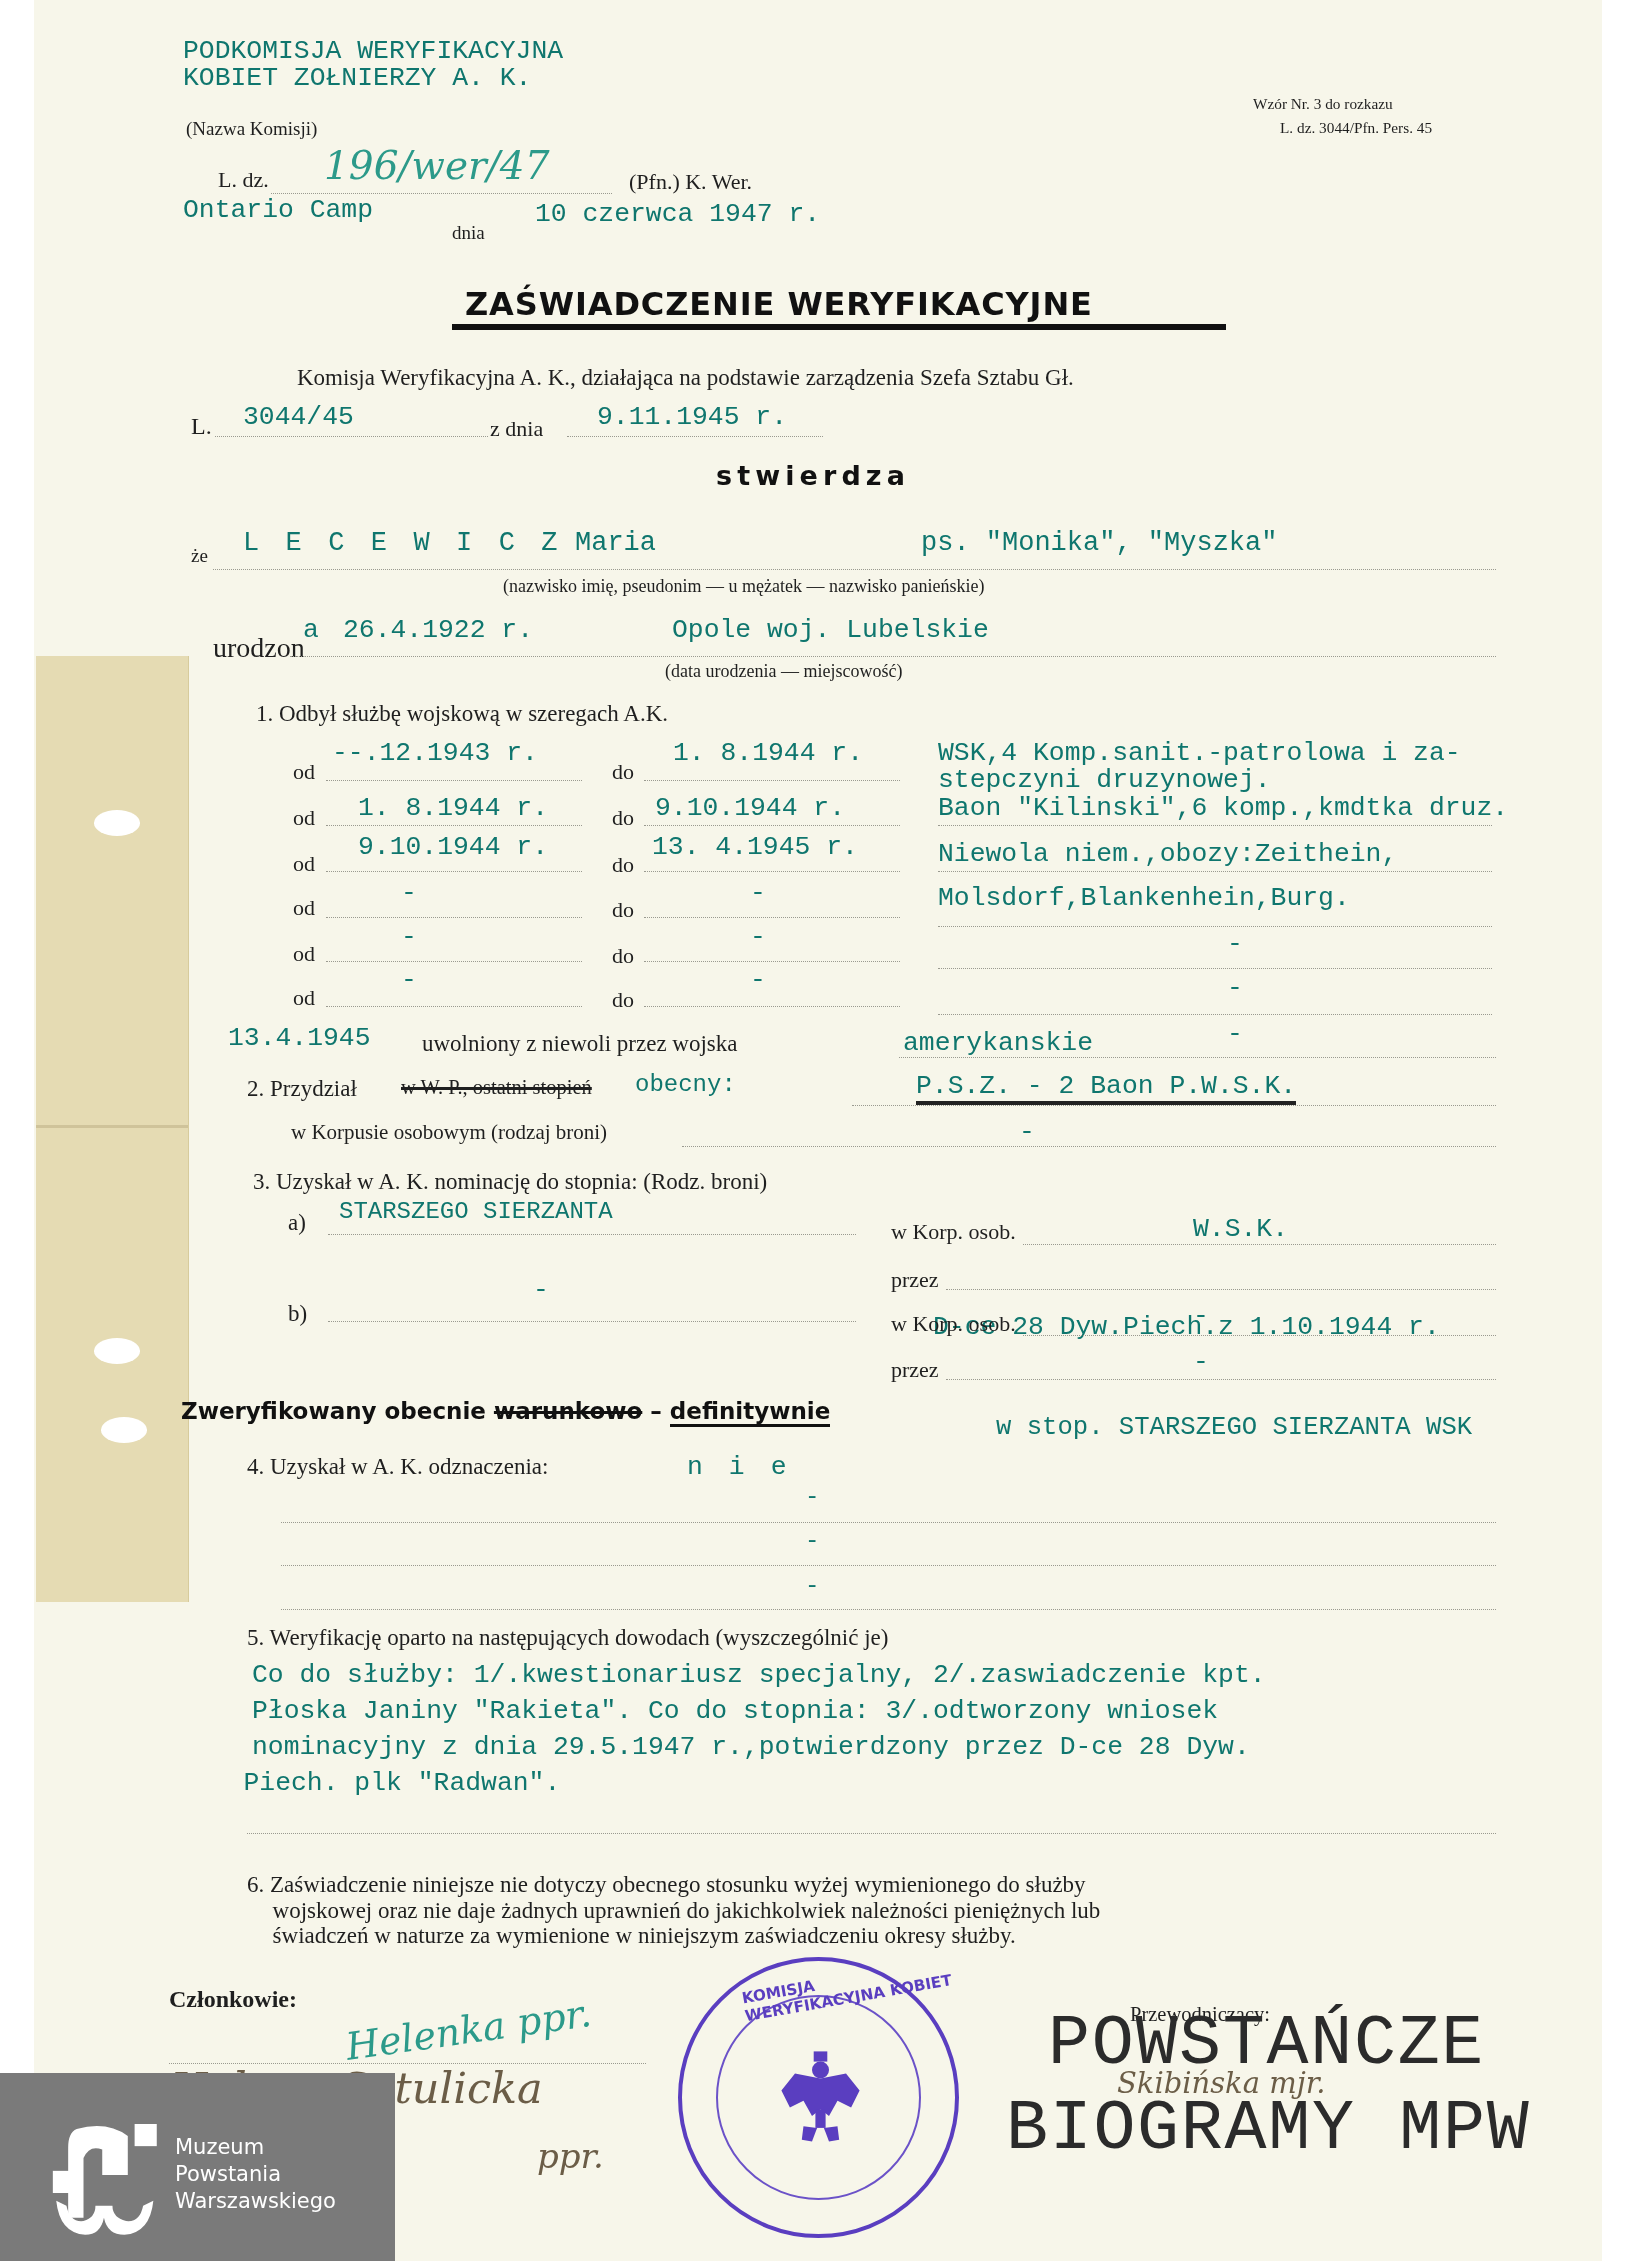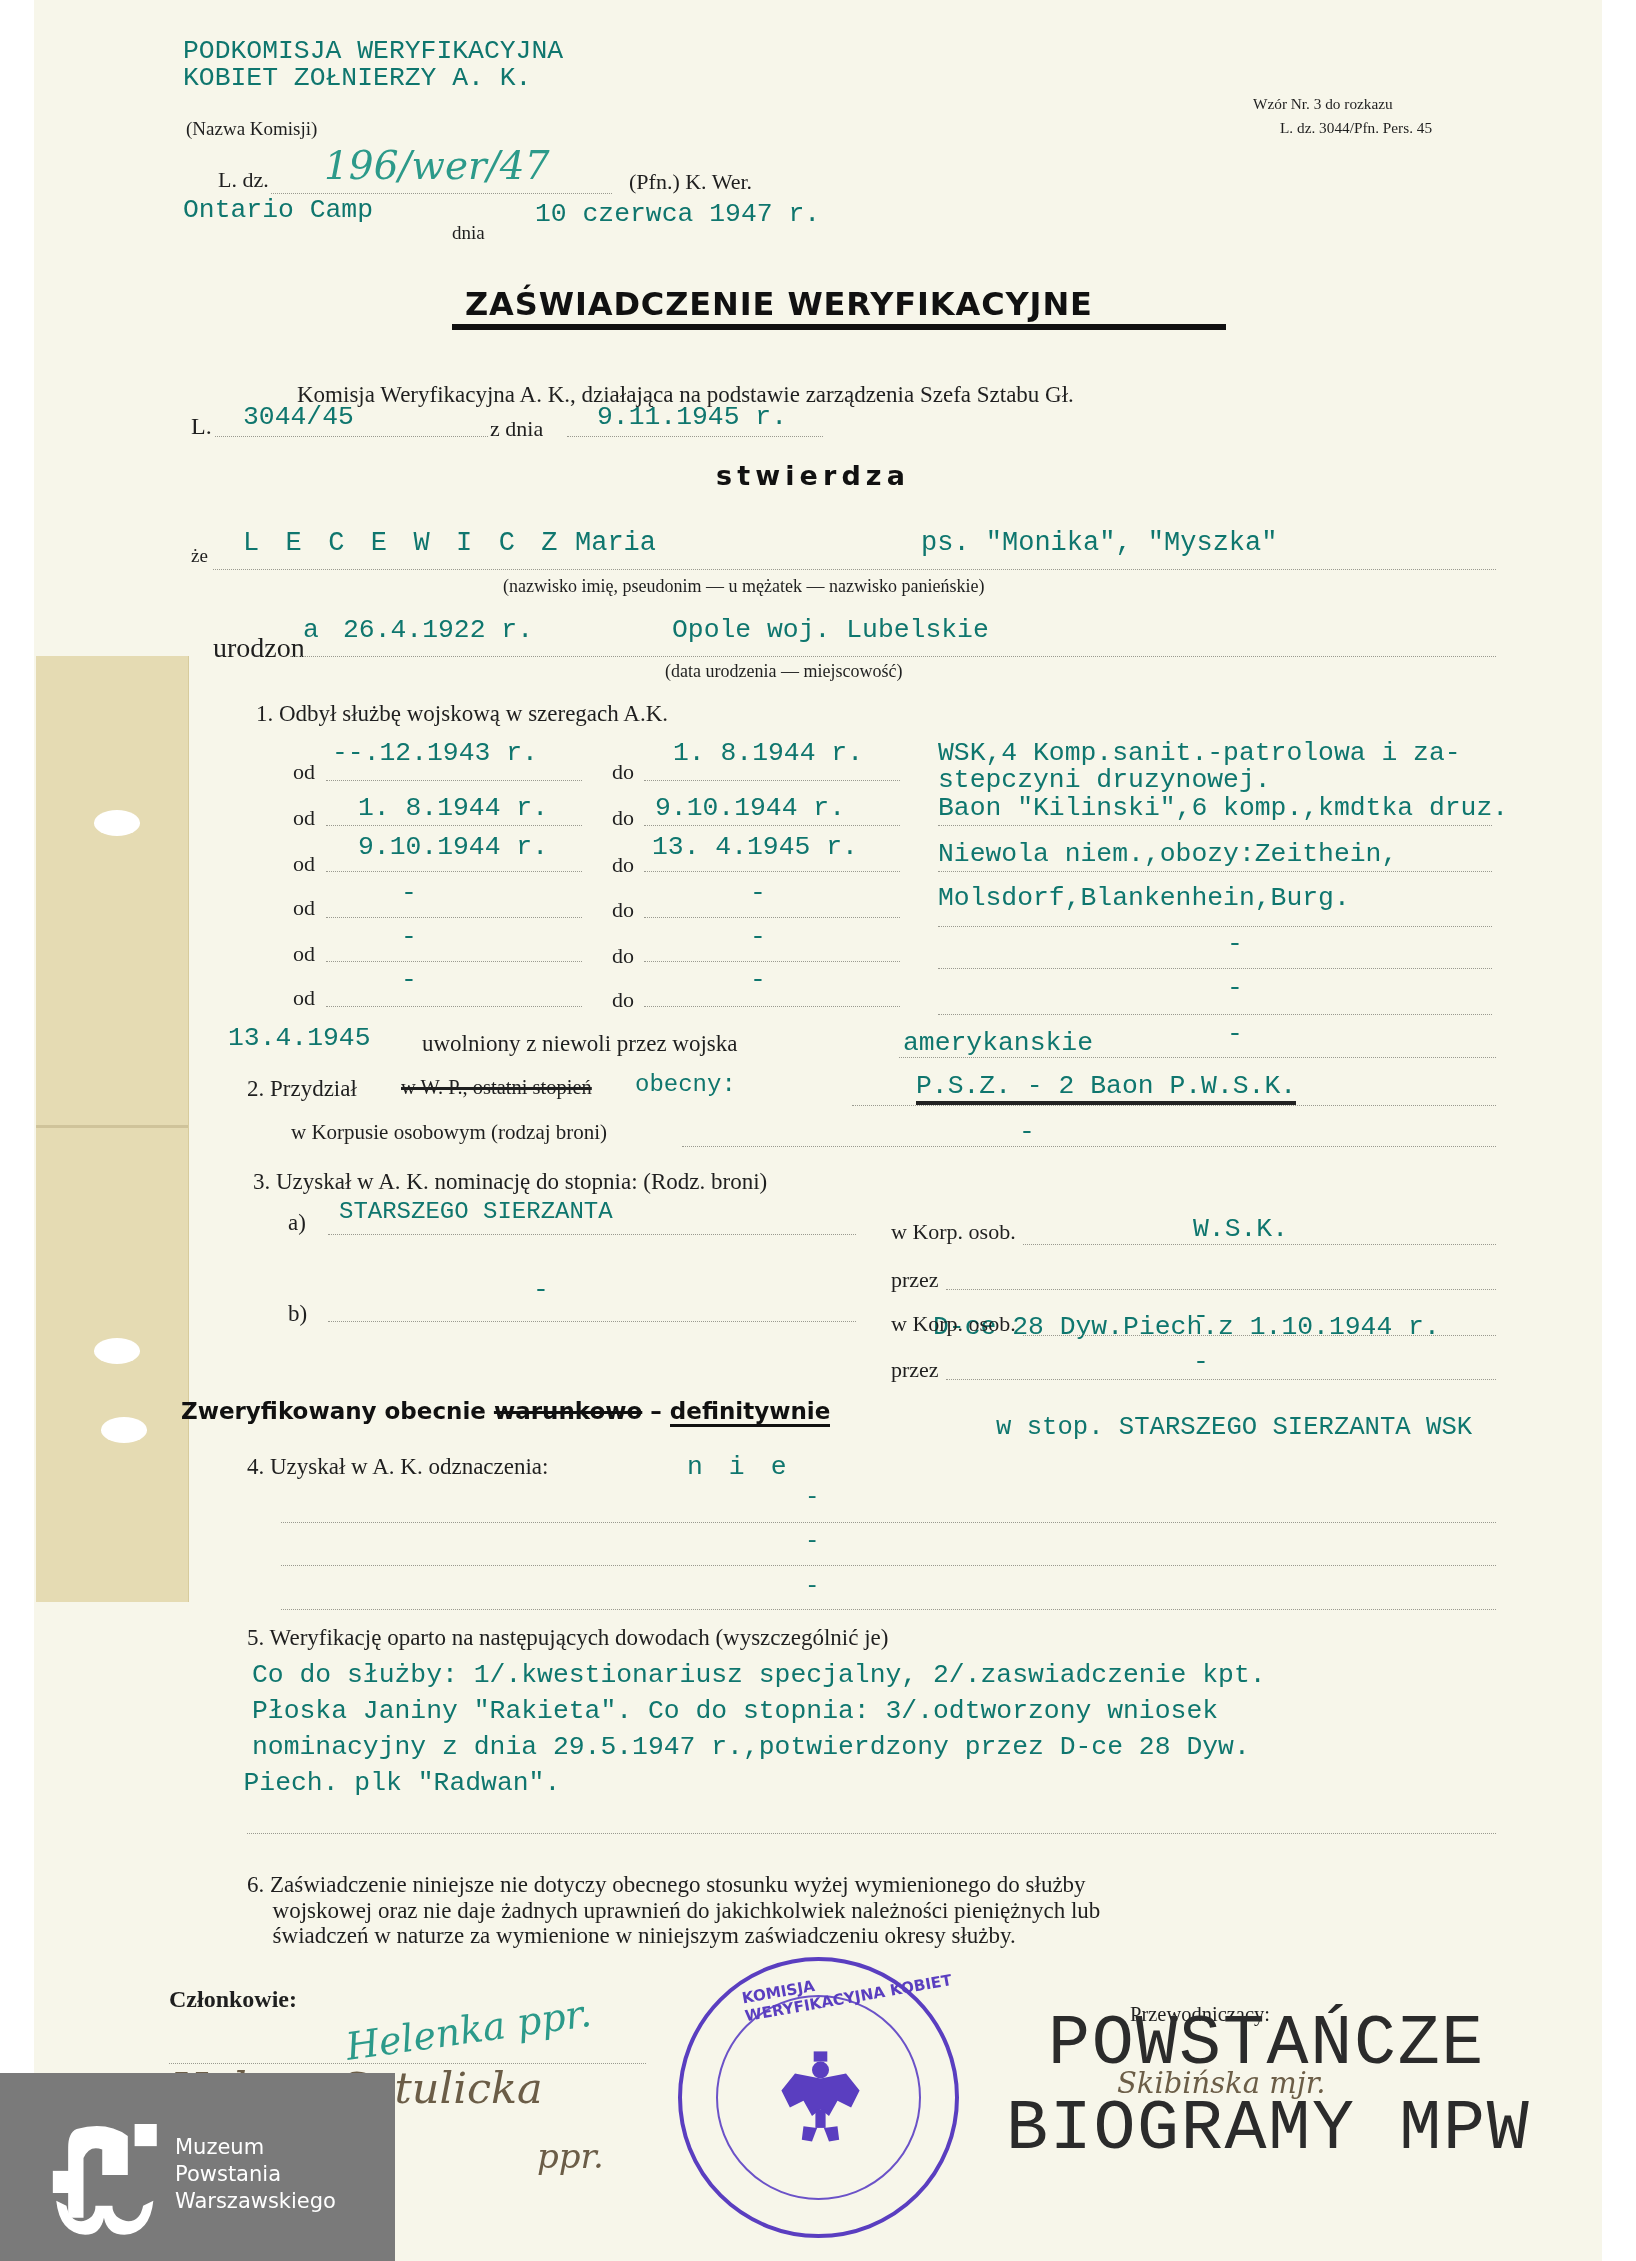--- a/index.html
+++ b/index.html
@@ -52,21 +52,21 @@
 <div class="abs hand-green" style="left:324px;top:143px;font-size:39px;">196/wer/47</div>
 <div class="abs pr" style="left:629px;top:169px;font-size:22px;">(Pfn.) K. Wer.</div>
 
 <div class="abs tw" style="left:183px;top:195px;font-size:26.4px;">Ontario Camp</div>
 <div class="abs pr" style="left:452px;top:222px;font-size:19px;">dnia</div>
 <div class="abs tw" style="left:535px;top:199px;font-size:26.4px;">10 czerwca 1947 r.</div>
 
 <div class="abs title" style="left:465px;top:285px;">ZAŚWIADCZENIE WERYFIKACYJNE</div>
 <div class="title-rule"></div>
 
-<div class="abs pr" style="left:297px;top:382px;font-size:23px;text-align:right;">Komisja Weryfikacyjna A. K., działająca na podstawie zarządzenia Szefa Sztabu Gł.</div>
+<div class="abs pr" style="left:297px;top:365px;font-size:23px;text-align:right;">Komisja Weryfikacyjna A. K., działająca na podstawie zarządzenia Szefa Sztabu Gł.</div>
 <div class="abs pr" style="left:191px;top:413px;font-size:24px;">L.</div>
 <div class="dots" style="left:215px;top:436px;width:273px;"></div>
 <div class="abs tw" style="left:243px;top:402px;font-size:26.4px;">3044/45</div>
 <div class="abs pr" style="left:490px;top:416px;font-size:22px;">z dnia</div>
 <div class="dots" style="left:567px;top:436px;width:256px;"></div>
 <div class="abs tw" style="left:597px;top:402px;font-size:26.4px;">9.11.1945 r.</div>
 <div class="abs stwierdza" style="left:716px;top:460px;">stwierdza</div>
 
 <div class="abs pr" style="left:191px;top:545px;font-size:19px;">że</div>
 <div class="dots" style="left:213px;top:569px;width:1283px;"></div>

